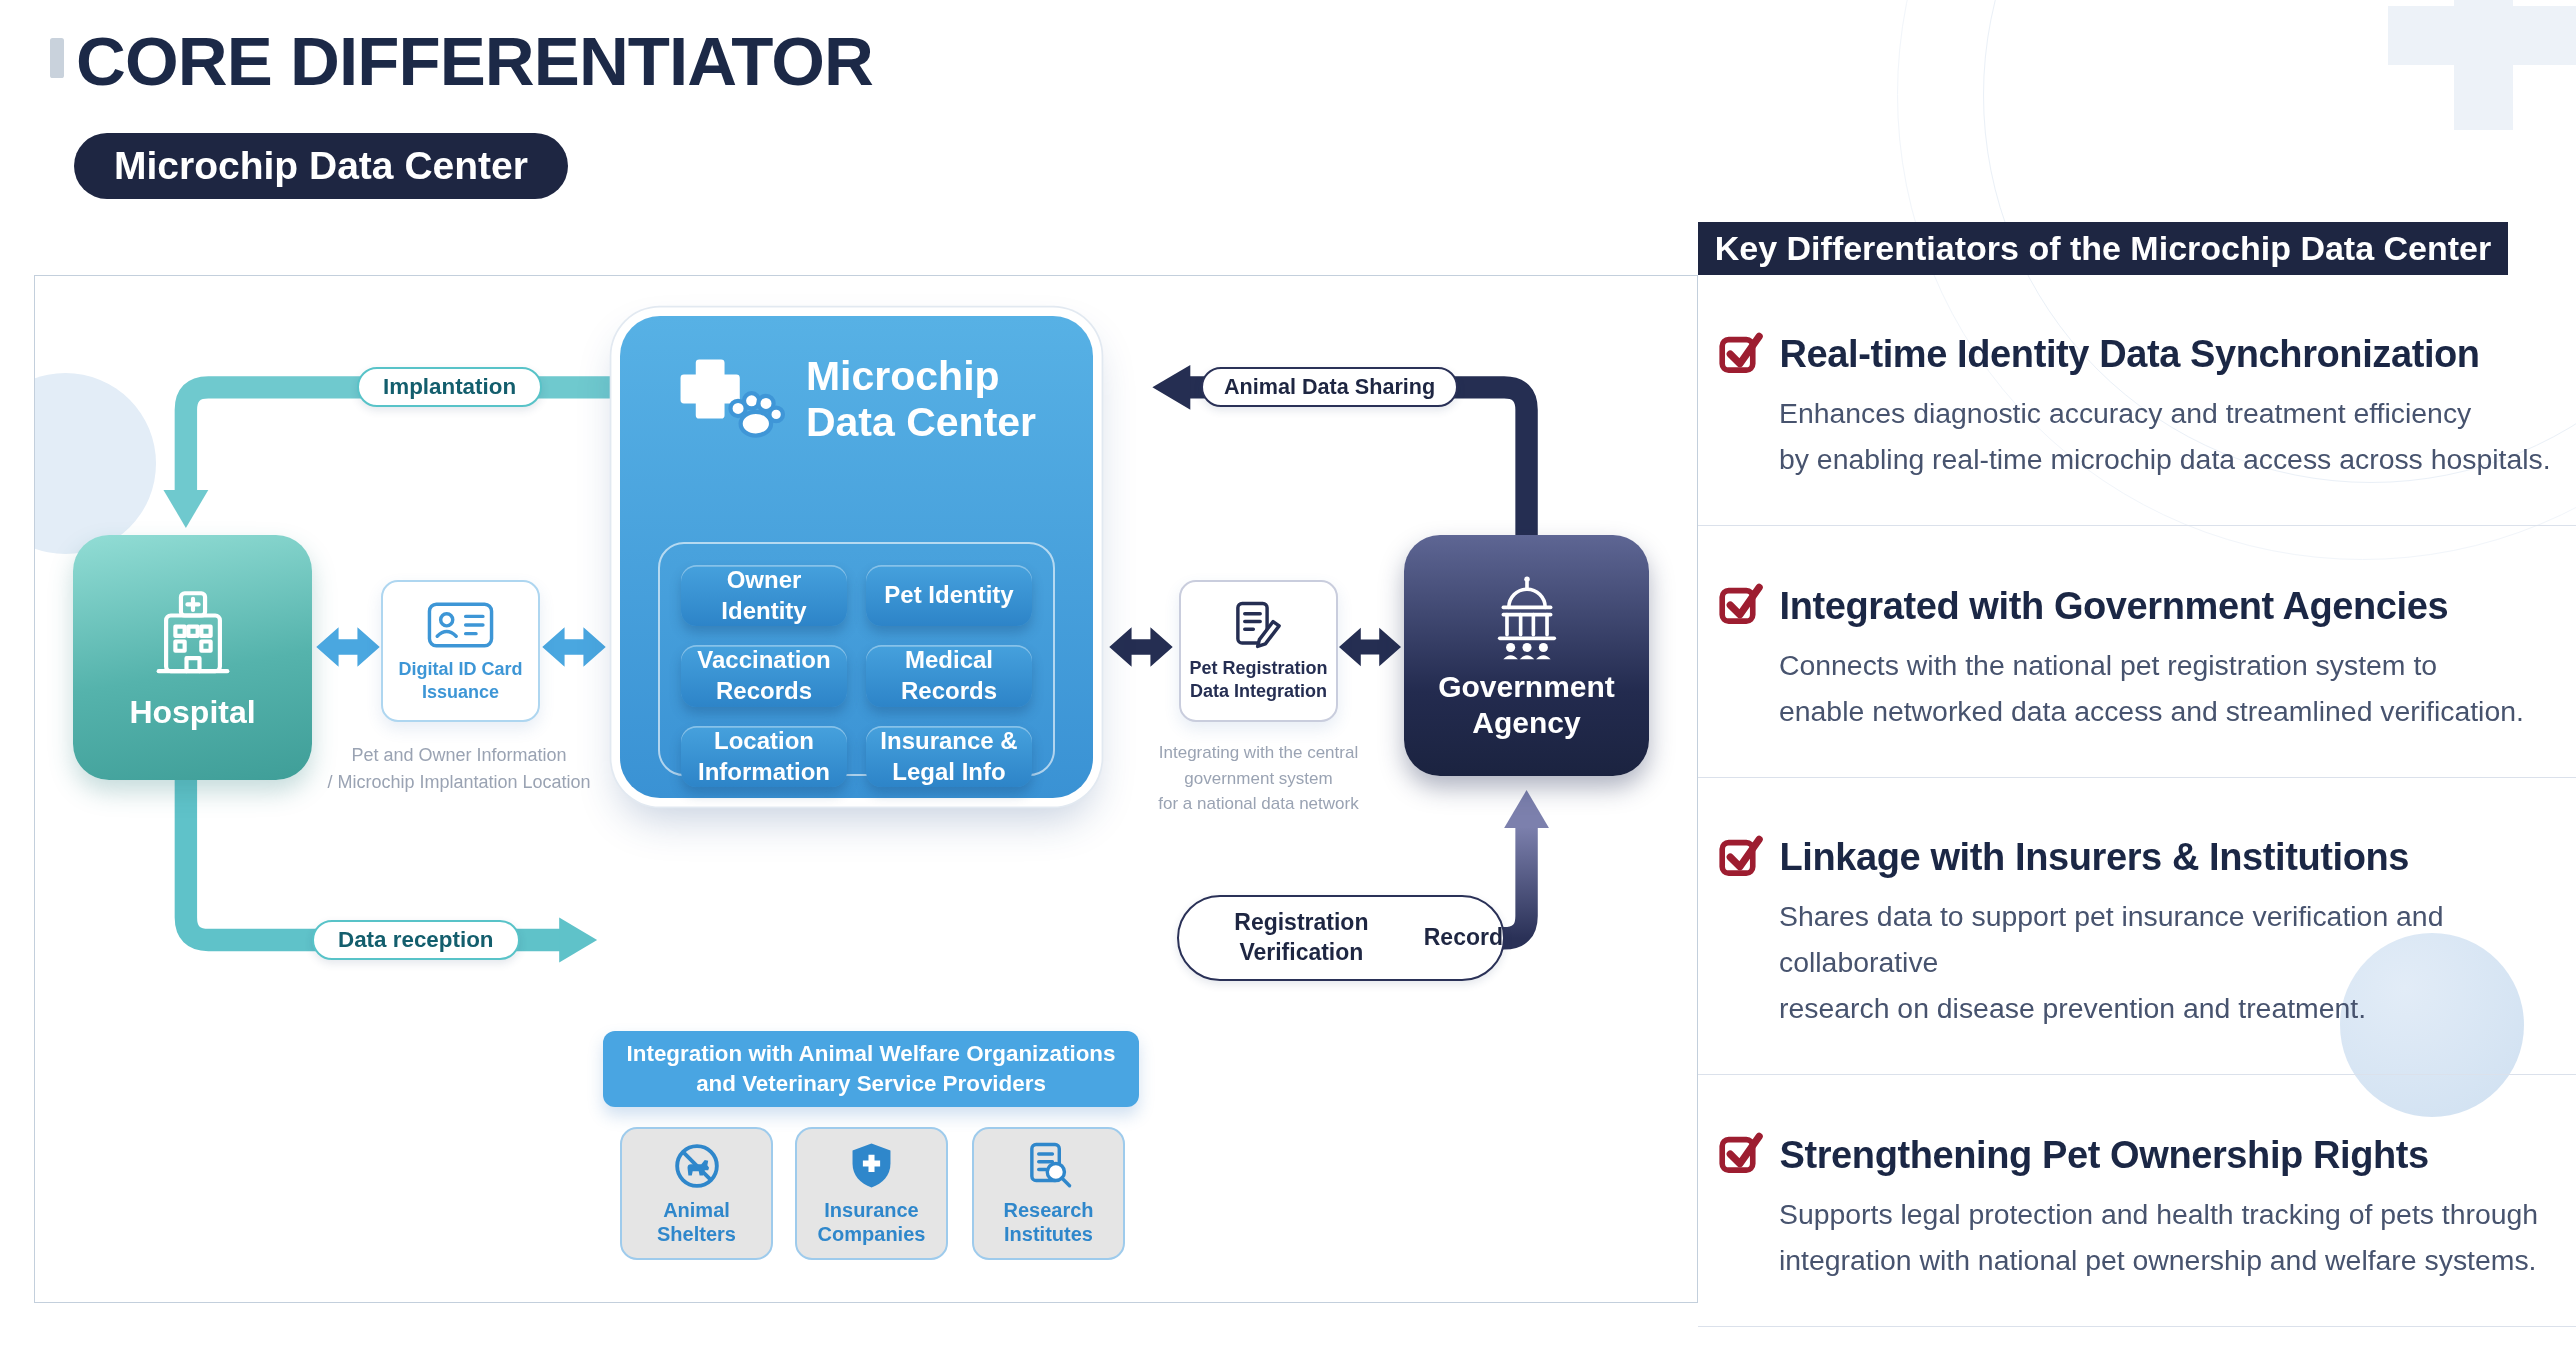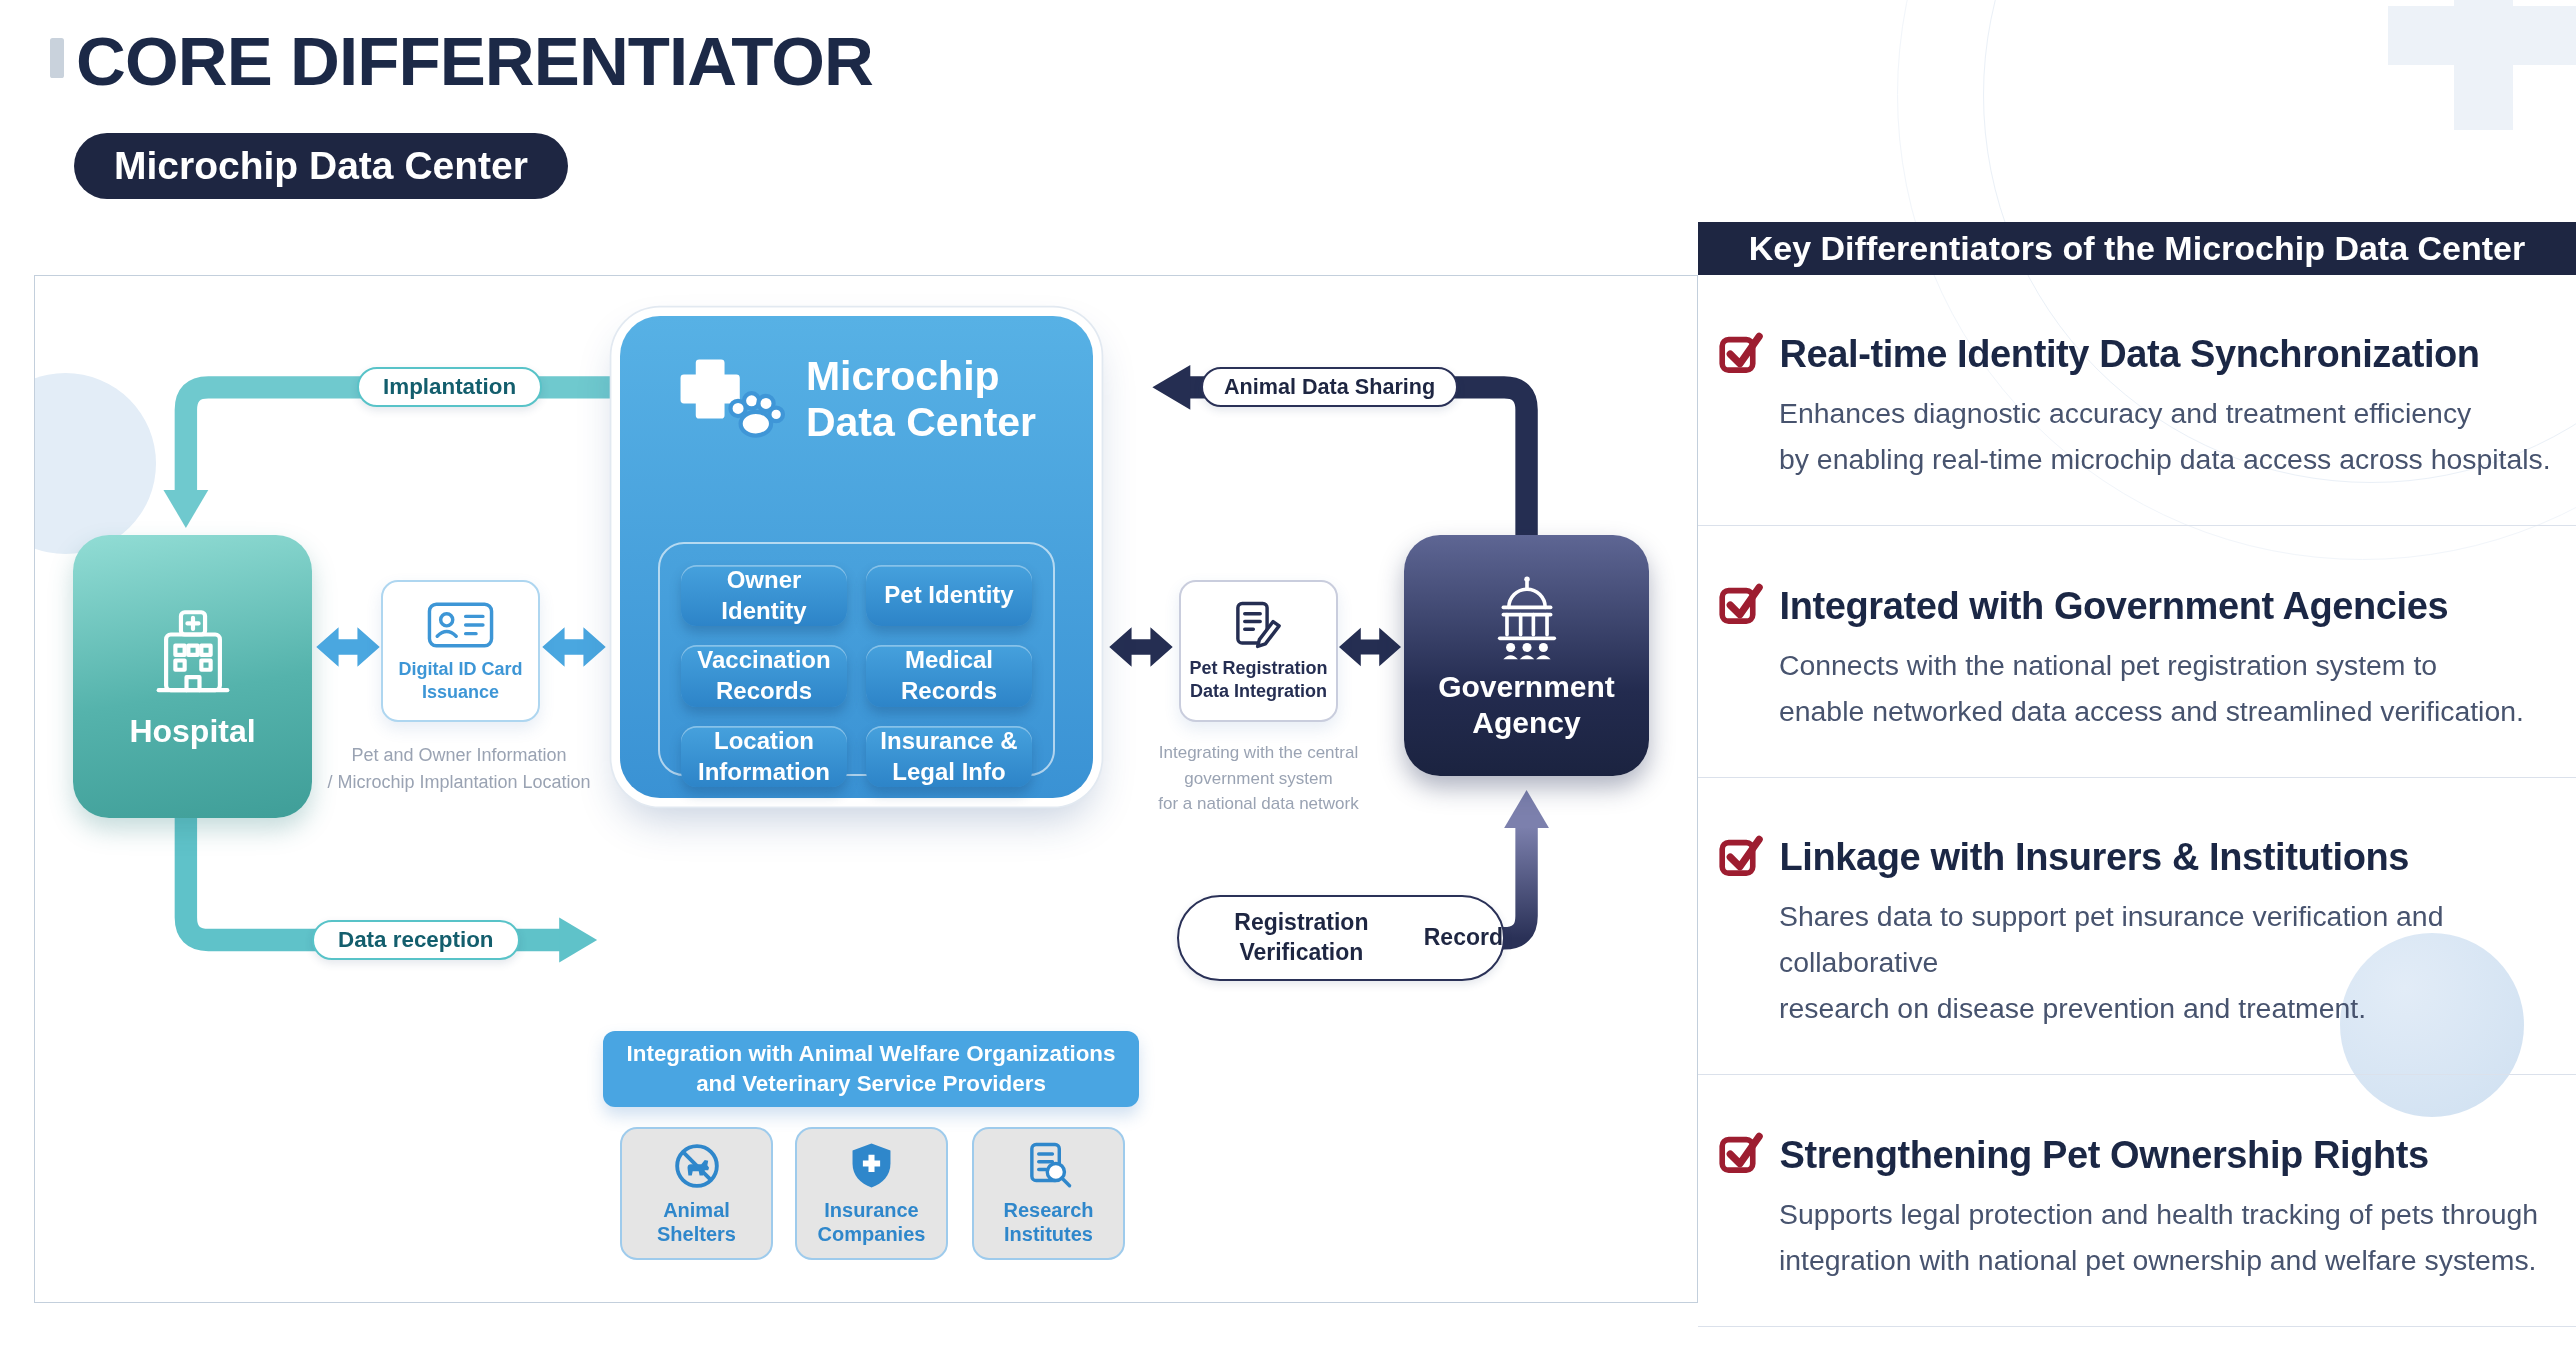--- a/index.html
+++ b/index.html
@@ -20,21 +20,21 @@
   
   .title{position:absolute;left:76px;top:22.4px;font-size:69px;font-weight:800;color:#1c2947;letter-spacing:-0.9px;z-index:2}
   .badge{position:absolute;left:74px;top:133px;height:66px;line-height:66px;padding:0 40px;background:#1e2642;color:#fff;font-size:39px;font-weight:700;border-radius:861px;z-index:2}
 
   
   .panel{position:absolute;left:34px;top:275px;width:1664px;height:1028px;border:1.7px solid #c3cfdc;background:#ffffff;overflow:hidden;z-index:1}
   .circle-left{position:absolute;left:-60px;top:97px;width:181px;height:181px;border-radius:50%;background:#e3edf7;z-index:0}
   .flow-svg{position:absolute;left:0;top:0;z-index:1}
 
   .nodebox{position:absolute;display:flex;flex-direction:column;align-items:center;justify-content:center;z-index:2}
-  .hospital{left:38px;top:259px;width:239px;height:283px;border-radius:36px;background:linear-gradient(170deg,#92ddd5,#55b3ac 55%,#3f9e98);box-shadow:0 12px 24px rgba(50,130,130,.28);gap:8.6px}
+  .hospital{left:38px;top:259px;width:239px;height:245px;border-radius:36px;background:linear-gradient(170deg,#92ddd5,#55b3ac 55%,#3f9e98);box-shadow:0 12px 24px rgba(50,130,130,.28);gap:8.6px}
   .hospital .nlabel{color:#fff;font-size:32px;font-weight:700}
   .gov{left:1369px;top:259px;width:245px;height:241px;border-radius:36px;background:linear-gradient(180deg,#5e6694,#232b4f 65%,#1b2340);box-shadow:0 12px 24px rgba(30,40,80,.35);gap:7px}
   .gov .nlabel{color:#fff;font-size:30px;font-weight:700;line-height:1.2;text-align:center}
 
   .center-box{position:absolute;left:585px;top:40px;width:473px;height:482px;border-radius:40px;background:linear-gradient(180deg,#57b1e5,#3a92d4);box-shadow:0 0 0 8.6px #fff,0 0 0 10.3px #e2e9f1,0 21px 40px rgba(30,70,130,.25);z-index:2}
   .center-head{display:flex;align-items:center;justify-content:center;gap:17px;margin-top:38px}
   .center-title{color:#fff;font-size:41px;font-weight:800;line-height:1.12}
   .center-grid{position:absolute;left:38px;right:38px;top:226px;bottom:22.4px;border:2.6px solid rgba(255,255,255,.6);border-radius:26px;padding:21px;display:grid;grid-template-columns:1fr 1fr;grid-auto-rows:1fr;gap:19px}
   .module{display:flex;align-items:center;justify-content:center;text-align:center;color:#fff;font-size:24px;font-weight:700;line-height:1.28;border-radius:15.5px;background:linear-gradient(180deg,#46a1dd,#2d84c8);box-shadow:0 7px 12px rgba(20,70,120,.30),inset 0 1.7px 0 rgba(255,255,255,.35);padding:0 14px}
 
@@ -57,21 +57,21 @@
   .pill-rvr{left:1142px;top:619px;width:328px;height:86px;font-size:23px;line-height:1.3;text-align:center;flex-direction:row}
 
   .darr{position:absolute;z-index:2}
 
   .banner{position:absolute;left:568px;top:755px;width:536px;height:76px;background:#49a5e2;border-radius:12px;color:#fff;display:flex;flex-direction:column;align-items:center;justify-content:center;font-size:22.4px;font-weight:700;line-height:1.35;z-index:2;box-shadow:0 8.6px 15.5px rgba(50,120,190,.22)}
   .partner{position:absolute;top:851px;width:153px;height:133px;background:#e5e5e5;border:2.6px solid #9ecbec;border-radius:17px;display:flex;flex-direction:column;align-items:center;justify-content:center;gap:7px;z-index:2}
   .partner .plabel{color:#2f87cb;font-size:20px;font-weight:700;text-align:center;line-height:1.2}
   .p1{left:585px}.p2{left:760px}.p3{left:937px}
 
   
-  .kd-header{position:absolute;left:1698px;top:222px;width:878px;height:53px;background:#1e2642;color:#fff;font-size:34px;font-weight:700;display:flex;align-items:center;justify-content:center;z-index:2}
+  .kd-header{position:absolute;left:1698px;top:222px;width:810px;height:53px;background:#1e2642;color:#fff;font-size:34px;font-weight:700;display:flex;align-items:center;justify-content:center;z-index:2}
   .kd-list{position:absolute;left:1698px;top:275px;width:878px;z-index:2}
   .kd-item{padding:55px 14px 43px 21px;border-bottom:1.7px solid #dbe1eb}
   .kd-title-row{display:flex;gap:15.5px;align-items:flex-start}
   .kd-title{font-size:38px;font-weight:800;color:#1b2745;letter-spacing:-0.4px;margin-top:3.4px}
   .kd-desc{margin:14px 0 0 60px;font-size:28.4px;line-height:1.62;color:#47536e}
   .checkbox{flex:none}
 </style>
 </head>
 <body>
 

